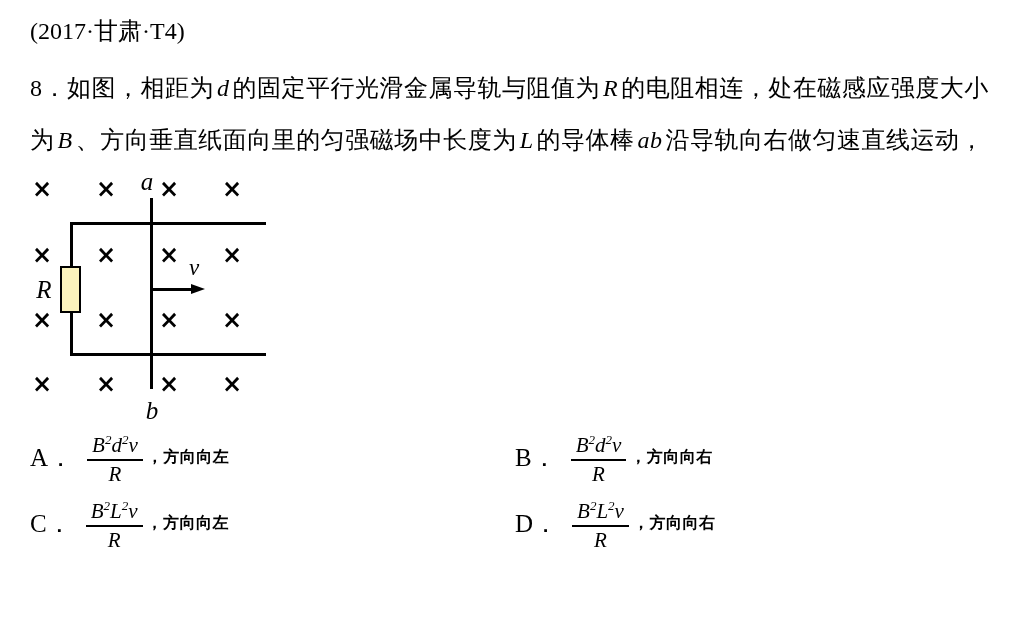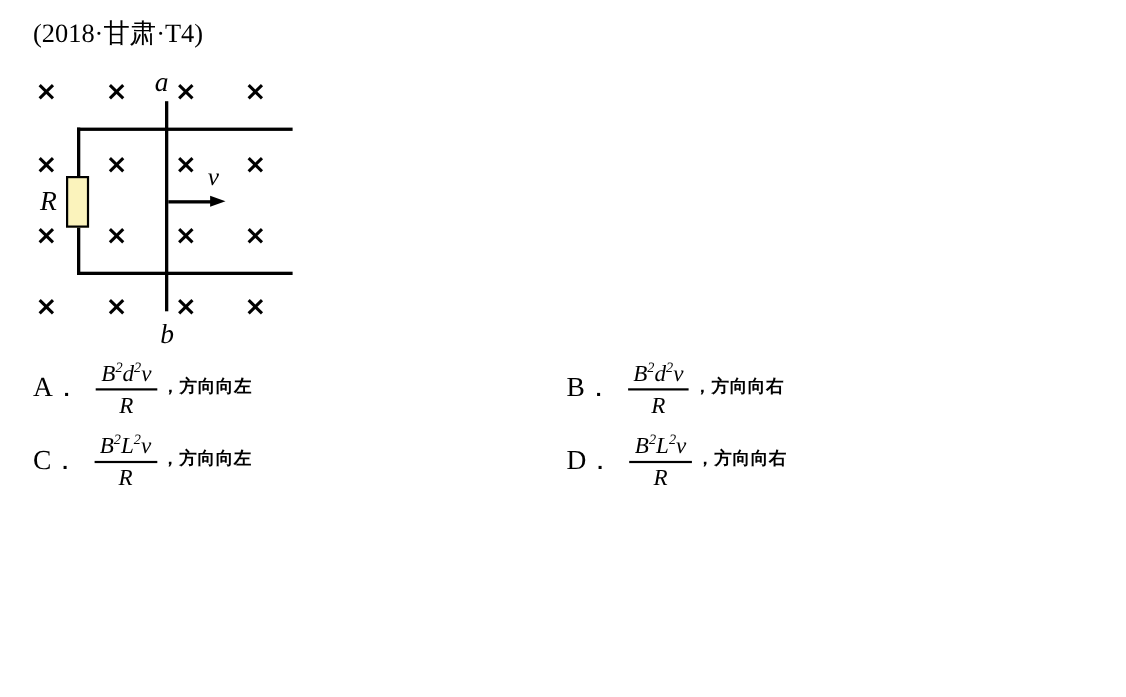--- a/index.html
+++ b/index.html
@@ -64,23 +64,25 @@
   }
   .frac .den { display:block; font-size:21px; line-height:26px; }
   .frac sup { font-size:13px; font-style:italic; }
   .suffix { font-size:16px; letter-spacing:0.5px;font-weight:bold; }
 </style>
 </head>
 <body>
 
 <div class="page">
 
-  <div class="source">(2018·甘肃·T4)</div>
+  <div class="source">(2017·甘肃·T4)</div>
 
   <div class="question">
+    <div class="qline"><span>8．如图，相距为</span><i>d</i><span>的固定平行光滑金属导轨与阻值为</span><i>R</i><span>的电阻相连，处在磁感应强度大小</span></div>
+    <div class="qline"><span>为</span><i>B</i><span>、方向垂直纸面向里的匀强磁场中长度为</span><i>L</i><span>的导体棒</span><i>ab</i><span>沿导轨向右做匀速直线运动，</span></div>
   </div>
 
   <div class="diagram">
     <div>
         <span class="cross" style="left: 17px; top: 21px;">×</span>
         <span class="cross" style="left: 81px; top: 21px;">×</span>
         <span class="cross" style="left: 144px; top: 21px;">×</span>
         <span class="cross" style="left: 207px; top: 21px;">×</span>
         <span class="cross" style="left: 17px; top: 87px;">×</span>
         <span class="cross" style="left: 81px; top: 87px;">×</span>

